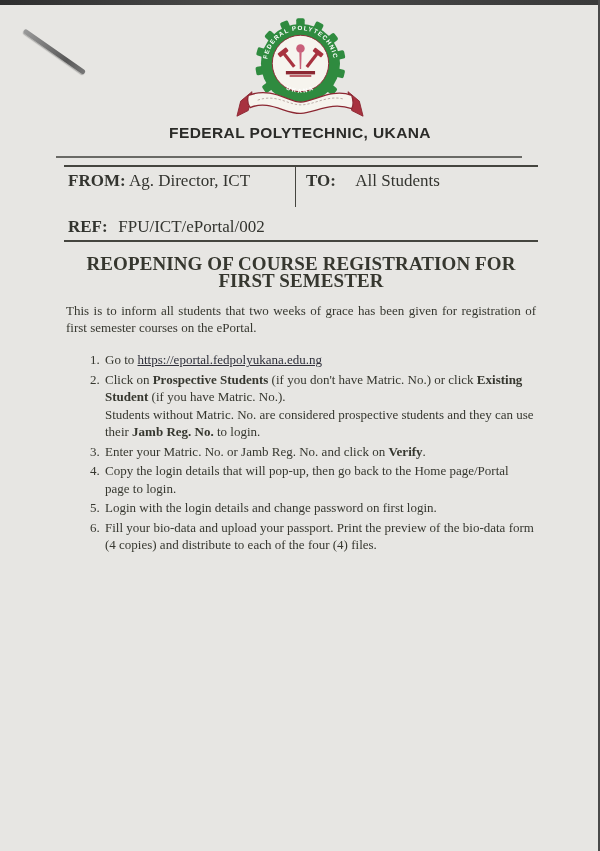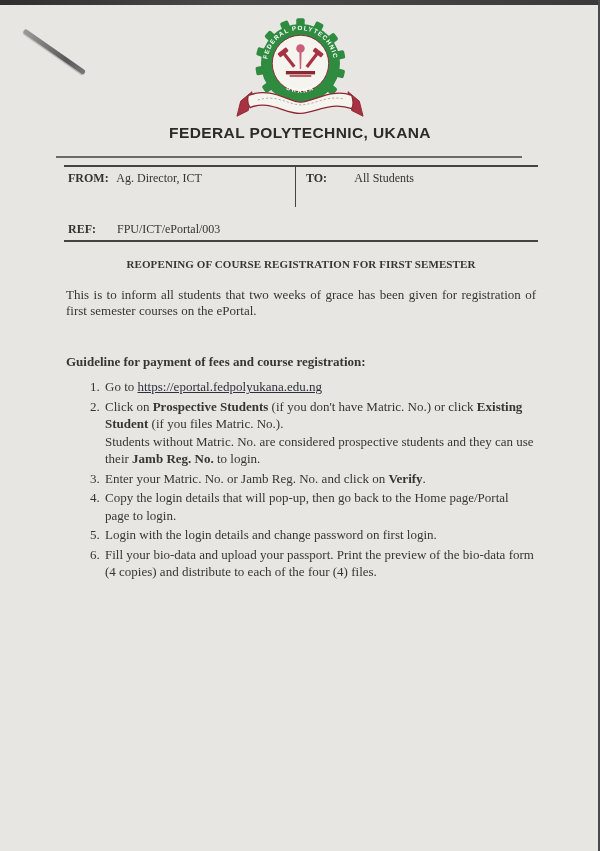--- a/index.html
+++ b/index.html
@@ -46,35 +46,35 @@
     position:absolute;top:156px;left:56px;width:466px;height:0;
     border-top:2px solid #6a6a66;
   }
   .meta-table{
     position:absolute;top:165px;left:64px;width:474px;
     border-top:2px solid #45453f;
     border-bottom:2px solid #45453f;
     display:grid;
     grid-template-columns:231px 1fr;
     grid-template-rows:40px 33px;
-    font-size:12px;
+    font-size:17px;
   }
   .meta-cell{padding:4px 6px 2px 4px;}
   .meta-cell.right{border-left:1.5px solid #45453f;padding-left:10px;}
   .meta-cell.row2{display:flex;align-items:flex-end;padding-bottom:3px;}
   .meta-label{font-weight:bold;display:inline-block;min-width:46px;}
   .meta-value{white-space:nowrap;}
   .memo-body{
     position:absolute;top:256px;left:66px;width:470px;
     font-size:13px;line-height:16.5px;
     text-align:justify;
     color:#36372f;
   }
   .subject{
-    font-weight:bold;font-size:11px;text-align:center;
+    font-weight:bold;font-size:19px;text-align:center;
     letter-spacing:.1px;margin:0 0 14px 0;
   }
   .memo-body p{margin:0 0 15px 0;}
   .guideline-heading{
     font-weight:bold;margin:34px 0 8px 0;text-align:left;
   }
   ol.steps{margin:0;padding:0 0 0 37px;text-align:left;}
   ol.steps li{margin:0 0 2px 0;padding-left:2px;line-height:17.5px;}
   .seg-b{font-weight:bold;}
   a.doc-link{color:#2e2f3a;text-decoration:underline;margin-top:36px;}
@@ -155,34 +155,33 @@
       <span class="meta-label">FROM:</span>
       <span class="meta-value">Ag. Director, ICT</span>
     </div>
     <div class="meta-cell right">
       <span class="meta-label">TO:</span>
       <span class="meta-value">All Students</span>
     </div>
     <div class="meta-cell row2">
       <span>
         <span class="meta-label">REF:</span>
-        <span class="meta-value">FPU/ICT/ePortal/003</span>
+        <span class="meta-value">FPU/ICT/ePortal/002</span>
       </span>
     </div>
   </div>
 
   <div class="memo-body">
     <div class="subject">REOPENING OF COURSE REGISTRATION FOR FIRST SEMESTER</div>
     <div id="paragraphs">
         <p>This is to inform all students that two weeks of grace has been given for registration of first semester courses on the ePortal.</p>
       </div>
-    <div class="guideline-heading">Guideline for payment of fees and course registration:</div>
     <ol class="steps" id="steps">
         <li><span>Go to </span><a href="#" class="doc-link">https://eportal.fedpolyukana.edu.ng</a></li>
-        <li><span>Click on </span><span class="seg-b">Prospective Students</span><span> (if you don't have Matric. No.) or click </span><span class="seg-b">Existing Student</span><span> (if you files Matric. No.).</span><br><span>Students without Matric. No. are considered prospective students and they can use their </span><span class="seg-b">Jamb Reg. No.</span><span> to login.</span></li>
+        <li><span>Click on </span><span class="seg-b">Prospective Students</span><span> (if you don't have Matric. No.) or click </span><span class="seg-b">Existing Student</span><span> (if you have Matric. No.).</span><br><span>Students without Matric. No. are considered prospective students and they can use their </span><span class="seg-b">Jamb Reg. No.</span><span> to login.</span></li>
         <li><span>Enter your Matric. No. or Jamb Reg. No. and click on </span><span class="seg-b">Verify</span><span>.</span></li>
         <li><span>Copy the login details that will pop-up, then go back to the Home page/Portal page to login.</span></li>
         <li><span>Login with the login details and change password on first login.</span></li>
         <li><span>Fill your bio-data and upload your passport. Print the preview of the bio-data form (4 copies) and distribute to each of the four (4) files.</span></li>
       </ol>
   </div>
 
 </div>
 
 </body></html>

